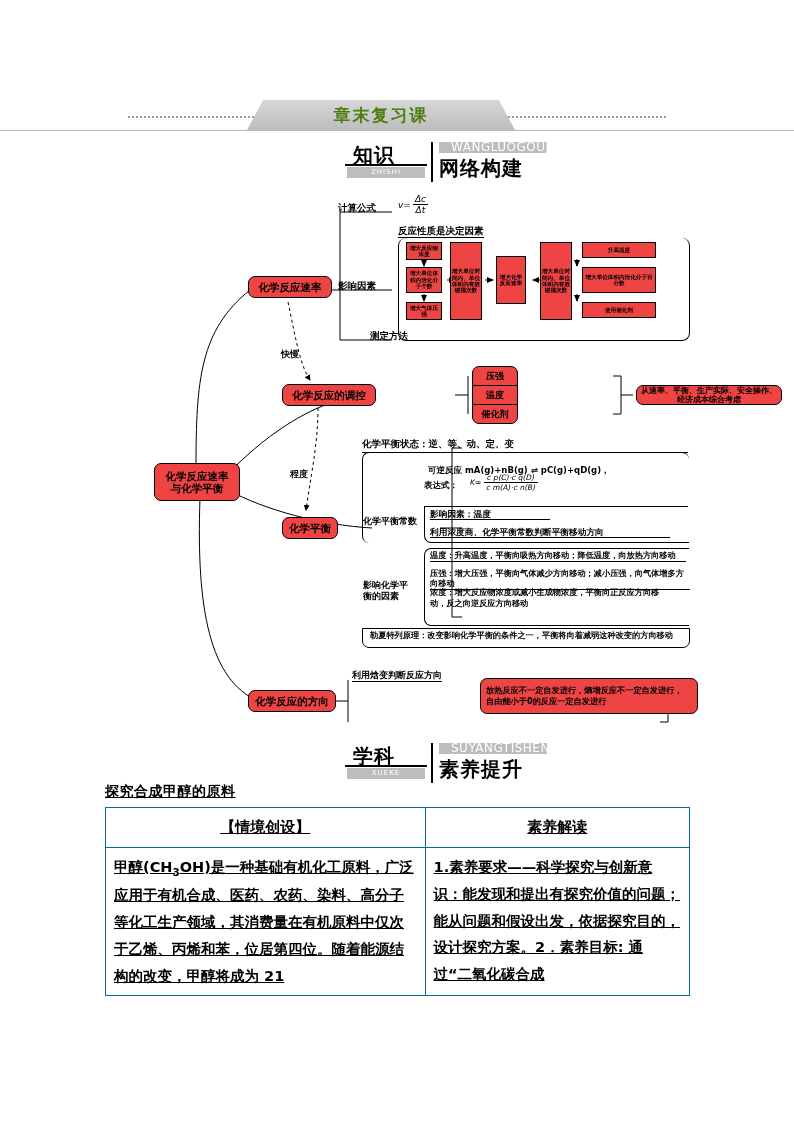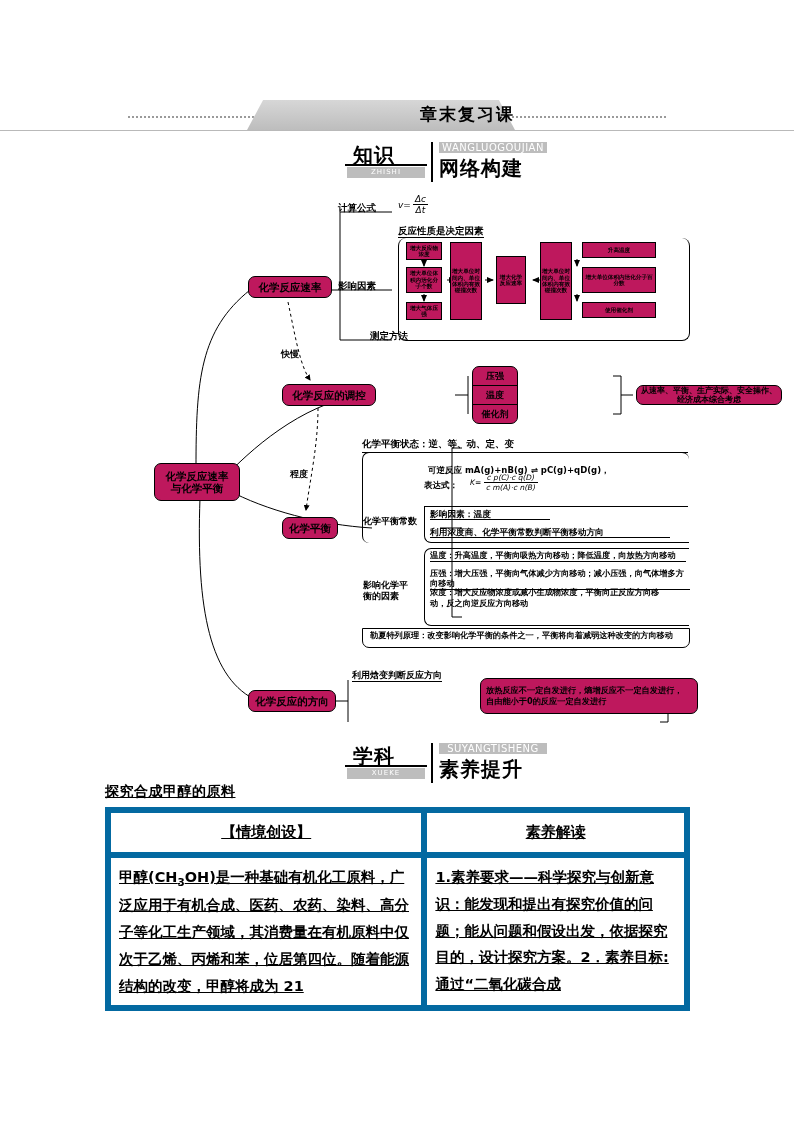--- a/index.html
+++ b/index.html
@@ -9,55 +9,55 @@
   
   #banner{position:absolute;left:0;top:100px;width:794px;height:34px;}
   .dotline{position:absolute;top:16px;height:0;border-top:2px dotted #9a9a9a;}
   .dotline.left{left:128px;width:290px;}
   .dotline.right{left:500px;width:166px;}
   .bannerbar{position:absolute;left:0;top:30px;width:794px;height:1px;background:#b9b9b9;}
   .tab{position:absolute;left:247px;top:0;width:268px;height:30px;
        background:linear-gradient(#d7d7d7,#bdbdbd);
        clip-path:polygon(6% 0,94% 0,100% 100%,0 100%);}
   .tabtext{position:absolute;left:247px;top:2px;width:268px;height:28px;
-       line-height:26px;text-align:right;font-size:17px;font-weight:bold;
-       letter-spacing:2px;color:#000000;font-family:Liberation Serif, serif;}
+       line-height:26px;text-align:center;font-size:17px;font-weight:bold;
+       letter-spacing:2px;color:#4d7c0f;}
 
   
   .sechead{position:absolute;width:260px;height:42px;}
   .sh-cn1{position:absolute;left:10px;top:0;font-size:20px;font-weight:bold;letter-spacing:1px;}
   .sh-ul{position:absolute;left:4px;top:25px;width:78px;height:11px;background:#bdbdbd;}
   .sh-ulpy{position:absolute;left:4px;top:24px;width:78px;height:12px;line-height:12px;
            text-align:center;font-size:7px;color:#fff;letter-spacing:1px;}
   .sh-rule{position:absolute;left:2px;top:22px;width:82px;height:2px;background:#000;}
   .sh-vrule{position:absolute;left:88px;top:0;width:2px;height:40px;background:#000;}
   .sh-pybar{position:absolute;left:96px;top:0;width:108px;height:11px;background:#bdbdbd;}
-  .sh-pytxt{position:absolute;left:96px;top:0;width:108px;height:11px;line-height:11px;
-            text-align:center;font-size:10px;color:#fff;letter-spacing:.5px;}
+  .sh-pytxt{position:absolute;left:108px;top:0;width:108px;height:11px;line-height:11px;
+            text-align:center;font-size:12px;color:#fff;letter-spacing:.5px;}
   .sh-cn2{position:absolute;left:96px;top:13px;font-size:20px;font-weight:bold;letter-spacing:1px;}
 
   
   #diagram{position:absolute;left:0;top:180px;width:794px;height:560px;}
   #svgwrap{position:absolute;left:0;top:0;}
 
-  .nd{position:absolute;box-sizing:border-box;border:1px solid #000;background:#be185d;
+  .nd{position:absolute;box-sizing:border-box;border:1px solid #000;background:#ef4444;
       display:flex;align-items:center;justify-content:center;text-align:center;
       font-weight:bold;line-height:1.15;}
   .rnd{border-radius:7px;}
   .plain{position:absolute;font-weight:bold;line-height:1.2;}
   .ul{border-bottom:1px solid #000;}
 
   
   .dlabel{position:absolute;font-size:9px;font-weight:bold;}
 
   
   #tblwrap{position:absolute;left:105px;top:783px;width:585px;text-decoration:underline;}
   #tbltitle{font-size:14px;font-weight:bold;margin-bottom:6px;letter-spacing:.5px;}
   table{border-collapse:collapse;width:585px;table-layout:fixed;}
-  td,th{border:6px solid #0369a1;padding:6px 8px;vertical-align:top;}
+  td,th{border:1px solid #0369a1;padding:6px 8px;vertical-align:top;}
   th{text-align:center;font-size:15px;font-weight:bold;padding:10px 8px;}
   td{font-size:14.5px;line-height:1.85;font-weight:bold;}
   sub{font-size:.72em;}
 </style>
 </head>
 <body>
 
 <div id="banner">
   <div class="dotline left"></div>
   <div class="dotline right"></div>

